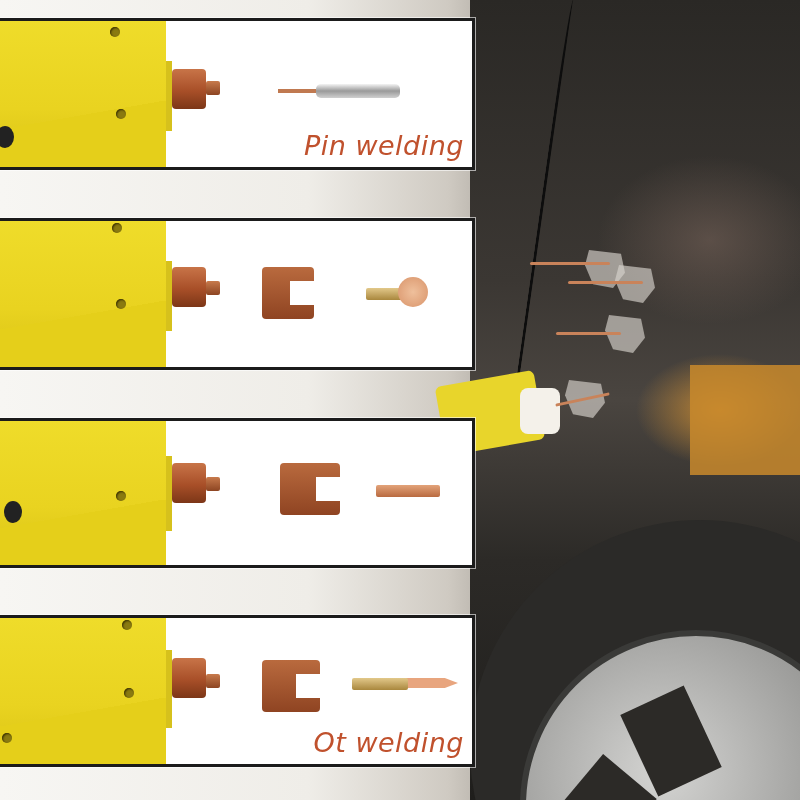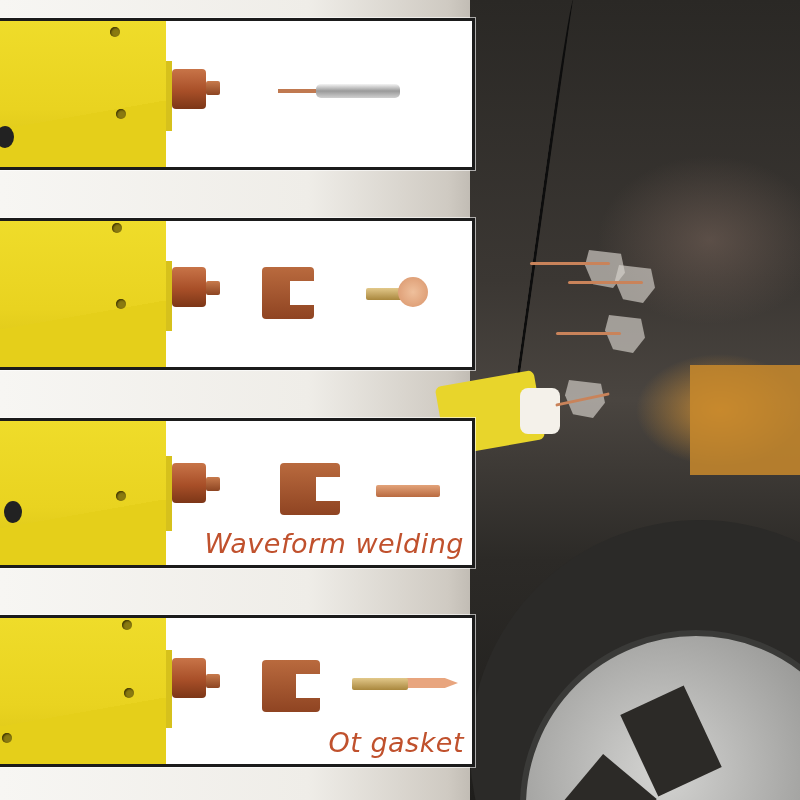--- a/index.html
+++ b/index.html
@@ -89,20 +89,21 @@
 <div class="panel" style="top:18px;height:146px">
   <div class="yellow"></div>
   <div class="hole" style="left:110px;top:6px"></div>
   <div class="hole" style="left:116px;top:88px"></div>
   <div class="knob" style="left:-4px;top:105px"></div>
   <div class="collar" style="top:40px;height:70px"></div>
   <div class="electrode" style="top:48px"></div>
   <div class="electrode-tip" style="left:206px;top:60px"></div>
   <div class="steel-pin" style="left:278px;top:68px;width:40px"></div>
   <div class="steel-body" style="left:316px;top:63px;width:84px"></div>
+  <div class="label">Pin welding</div>
 </div>
 
 <div class="panel" style="top:218px;height:146px">
   <div class="yellow"></div>
   <div class="hole" style="left:112px;top:2px"></div>
   <div class="hole" style="left:116px;top:78px"></div>
   <div class="collar" style="top:40px;height:70px"></div>
   <div class="electrode" style="top:46px"></div>
   <div class="electrode-tip" style="left:206px;top:60px"></div>
   <div class="cup" style="left:262px;top:46px">
@@ -116,30 +117,29 @@
   <div class="yellow"></div>
   <div class="hole" style="left:116px;top:70px"></div>
   <div class="knob" style="left:4px;top:80px"></div>
   <div class="collar" style="top:35px;height:75px"></div>
   <div class="electrode" style="top:42px"></div>
   <div class="electrode-tip" style="left:206px;top:56px"></div>
   <div class="cup" style="left:280px;top:42px;width:60px">
       <div class="slot"></div>
     </div>
   <div class="brass" style="left:376px;top:64px;width:64px;background:linear-gradient(180deg,#e3a37a,#b96a40)"></div>
-  <div class="label">Waveform welding</div>
 </div>
 
 <div class="panel" style="top:615px;height:146px">
   <div class="yellow"></div>
   <div class="hole" style="left:122px;top:2px"></div>
   <div class="hole" style="left:124px;top:70px"></div>
   <div class="hole" style="left:2px;top:115px"></div>
   <div class="collar" style="top:32px;height:78px"></div>
   <div class="electrode" style="top:40px"></div>
   <div class="electrode-tip" style="left:206px;top:56px"></div>
   <div class="cup" style="left:262px;top:42px;width:58px">
       <div class="slot"></div>
     </div>
   <div class="blade" style="left:370px;top:60px;width:88px"></div>
   <div class="brass" style="left:352px;top:60px;width:56px"></div>
-  <div class="label">Ot gasket</div>
+  <div class="label">Ot welding</div>
 </div>
 
 </body></html>

